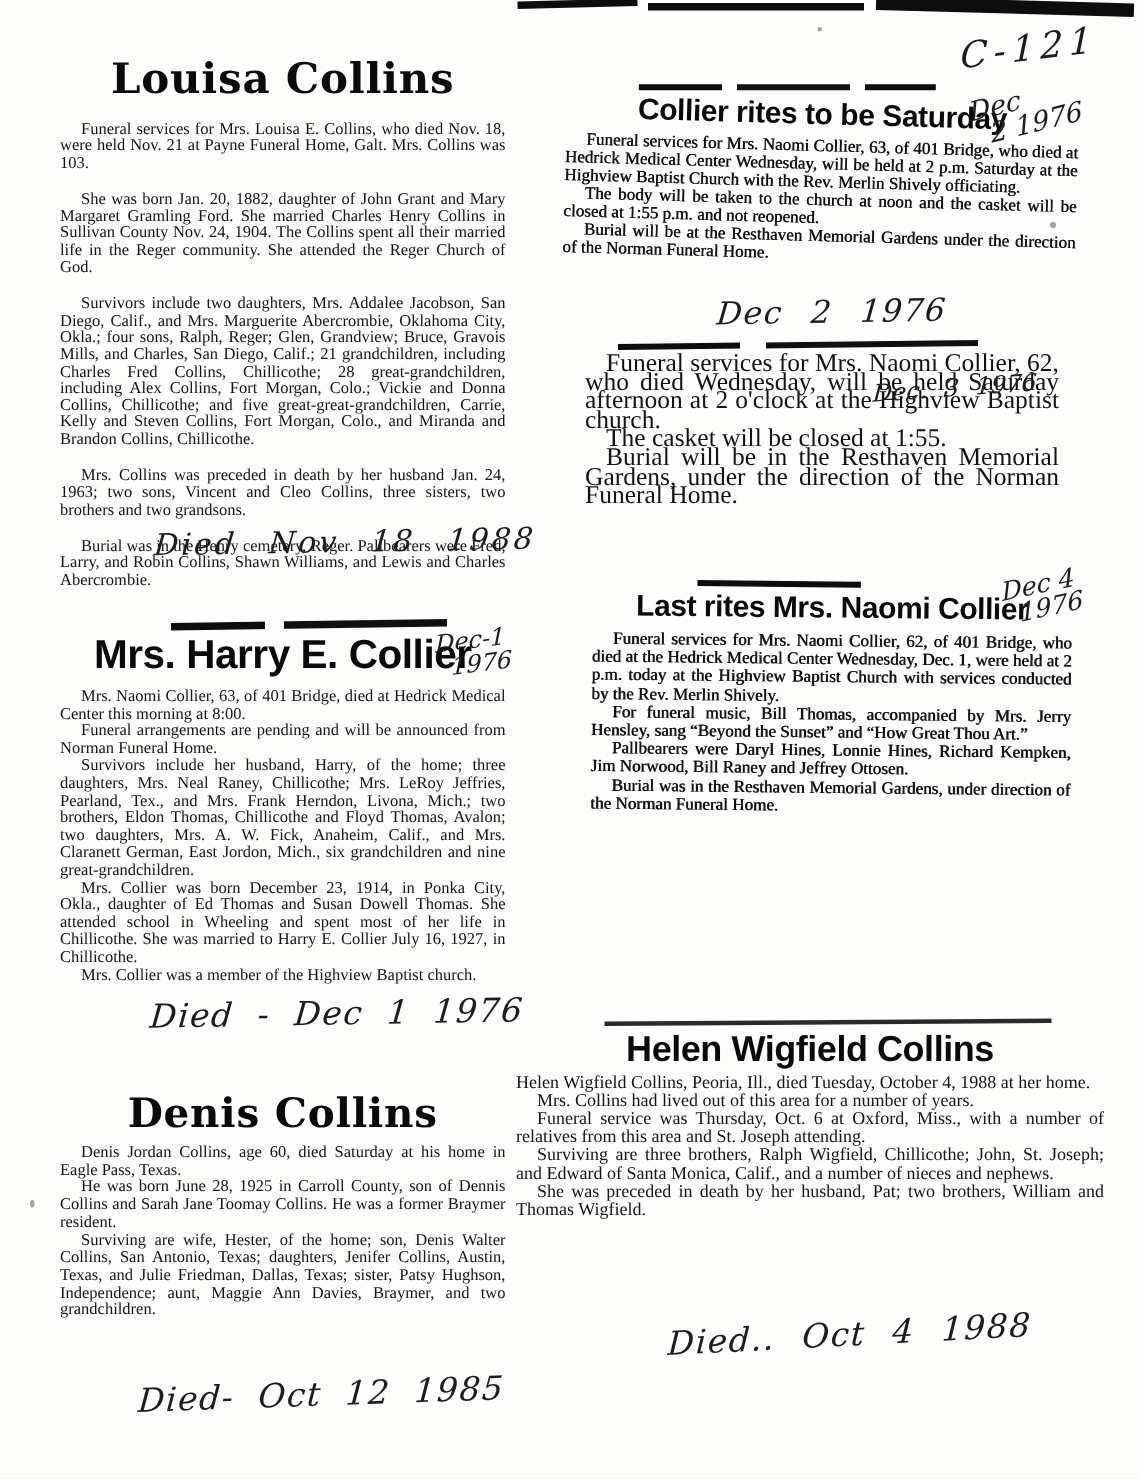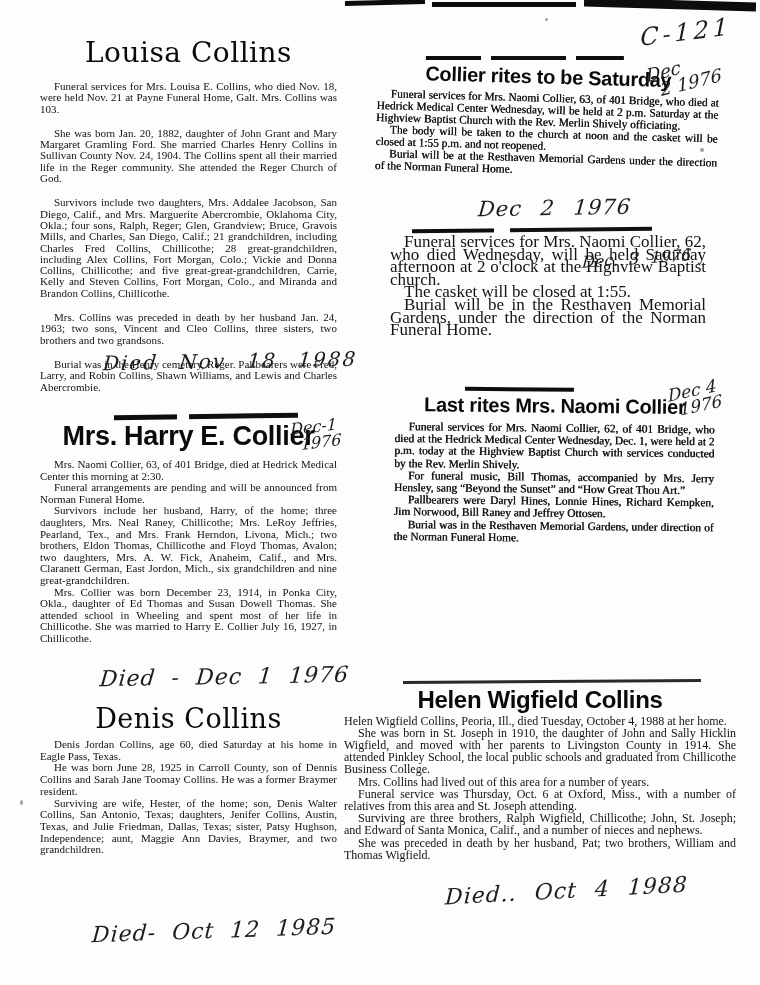--- a/index.html
+++ b/index.html
@@ -16,21 +16,21 @@
   
   .clip { position: absolute; }
   .news-body p {
     font-family: "Liberation Serif", serif;
     text-align: justify;
     text-indent: 14px;
     color: #121212;
   }
   .serif-head {
     font-family: "DejaVu Serif", serif;
-    font-weight: normal;
+    font-weight: bold;
     text-align: center;
     letter-spacing: 0.5px;
     color: #0a0a0a;
   }
   .sans-head {
     font-family: "Liberation Sans", sans-serif;
     font-weight: bold;
     text-align: center;
     letter-spacing: -0.3px;
     color: #0a0a0a;
@@ -49,21 +49,21 @@
   .clip-services .news-body p { font-size: 17px; line-height: 12.6px; }
 
   .clip-lastrites { left: 395px; top: 386px; width: 320px; transform: rotate(0.6deg); transform-origin: 0 0; }
   .clip-lastrites h2 { font-size: 20px; line-height: 23px; margin-bottom: 4px; }
   .clip-lastrites .news-body p { font-size: 11.4px; line-height: 12.2px; text-shadow: 0.4px 0 currentColor; }
 
   .clip-harry { left: 40px; top: 414px; width: 297px; }
   .clip-harry h1 { font-size: 27px; line-height: 30px; margin-bottom: 8px; }
   .clip-harry .news-body p { font-size: 11px; line-height: 11.6px; }
 
-  .clip-denis { left: 40px; top: 704px; width: 297px; }
+  .clip-denis { left: 40px; top: 728px; width: 297px; }
   .clip-denis h1 { font-size: 27px; line-height: 30px; margin-bottom: 5px; }
   .clip-denis .news-body p { font-size: 11px; line-height: 11.7px; }
 
   .clip-helen { left: 344px; top: 680px; width: 392px; }
   .clip-helen h1 { font-size: 24px; line-height: 27px; margin-bottom: 2px; }
   .clip-helen .news-body p { font-size: 12px; line-height: 12.2px; }
   .clip-helen .news-body p:first-child { text-indent: 0; }
 
   
   .torn { background: #0d0d0d; }
@@ -164,24 +164,25 @@
   </article>
   <div class="hand hand-lastrites">
     <span class="l1">Dec 4</span>
     <span class="l2">1976</span>
   </div>
 
   <article class="clip clip-harry">
     <div class="torn gap2 torn-harry"></div>
     <h1 class="sans-head">Mrs. Harry E. Collier</h1>
     <div class="news-body">
-      <p>Mrs. Naomi Collier, 63, of 401 Bridge, died at Hedrick Medical Center this morning at 2:30.</p>
+      <p>Mrs. Naomi Collier, 63, of 401 Bridge, died at Hedrick Medical Center this morning at 8:00.</p>
       <p>Funeral arrangements are pending and will be announced from Norman Funeral Home.</p>
       <p>Survivors include her husband, Harry, of the home; three daughters, Mrs. Neal Raney, Chillicothe; Mrs. LeRoy Jeffries, Pearland, Tex., and Mrs. Frank Herndon, Livona, Mich.; two brothers, Eldon Thomas, Chillicothe and Floyd Thomas, Avalon; two daughters, Mrs. A. W. Fick, Anaheim, Calif., and Mrs. Claranett German, East Jordon, Mich., six grandchildren and nine great-grandchildren.</p>
       <p>Mrs. Collier was born December 23, 1914, in Ponka City, Okla., daughter of Ed Thomas and Susan Dowell Thomas. She attended school in Wheeling and spent most of her life in Chillicothe. She was married to Harry E. Collier July 16, 1927, in Chillicothe.</p>
+      <p>Mrs. Collier was a member of the Highview Baptist church.</p>
     </div>
   </article>
   <div class="hand hand-harry">
     <span class="l1">Dec-1</span>
     <span class="l2">1976</span>
   </div>
   <div class="hand hand-harry-died">Died - Dec 1 1976</div>
 
   <article class="clip clip-denis">
     <h1 class="serif-head">Denis Collins</h1>
@@ -191,21 +192,20 @@
       <p>Surviving are wife, Hester, of the home; son, Denis Walter Collins, San Antonio, Texas; daughters, Jenifer Collins, Austin, Texas, and Julie Friedman, Dallas, Texas; sister, Patsy Hughson, Independence; aunt, Maggie Ann Davies, Braymer, and two grandchildren.</p>
     </div>
   </article>
   <div class="hand hand-denis-died">Died- Oct 12 1985</div>
 
   <article class="clip clip-helen">
     <div class="torn torn-helen"></div>
     <h1 class="sans-head">Helen Wigfield Collins</h1>
     <div class="news-body">
       <p>Helen Wigfield Collins, Peoria, Ill., died Tuesday, October 4, 1988 at her home.</p>
-      <p>She was born in St. Joseph in 1910, the daughter of John and Sally Hicklin Wigfield, and moved with her parents to Livingston County in 1914. She attended Pinkley School, the local public schools and graduated from Chillicothe Business College.</p>
       <p>Mrs. Collins had lived out of this area for a number of years.</p>
       <p>Funeral service was Thursday, Oct. 6 at Oxford, Miss., with a number of relatives from this area and St. Joseph attending.</p>
       <p>Surviving are three brothers, Ralph Wigfield, Chillicothe; John, St. Joseph; and Edward of Santa Monica, Calif., and a number of nieces and nephews.</p>
       <p>She was preceded in death by her husband, Pat; two brothers, William and Thomas Wigfield.</p>
     </div>
   </article>
   <div class="hand hand-helen-died">Died.. Oct 4 1988</div>
 
   <div class="speck" style="left:700px; top:148px; width:4px; height:4px;"></div>
   <div class="speck" style="left:545px; top:18px; width:3px; height:3px;"></div>

